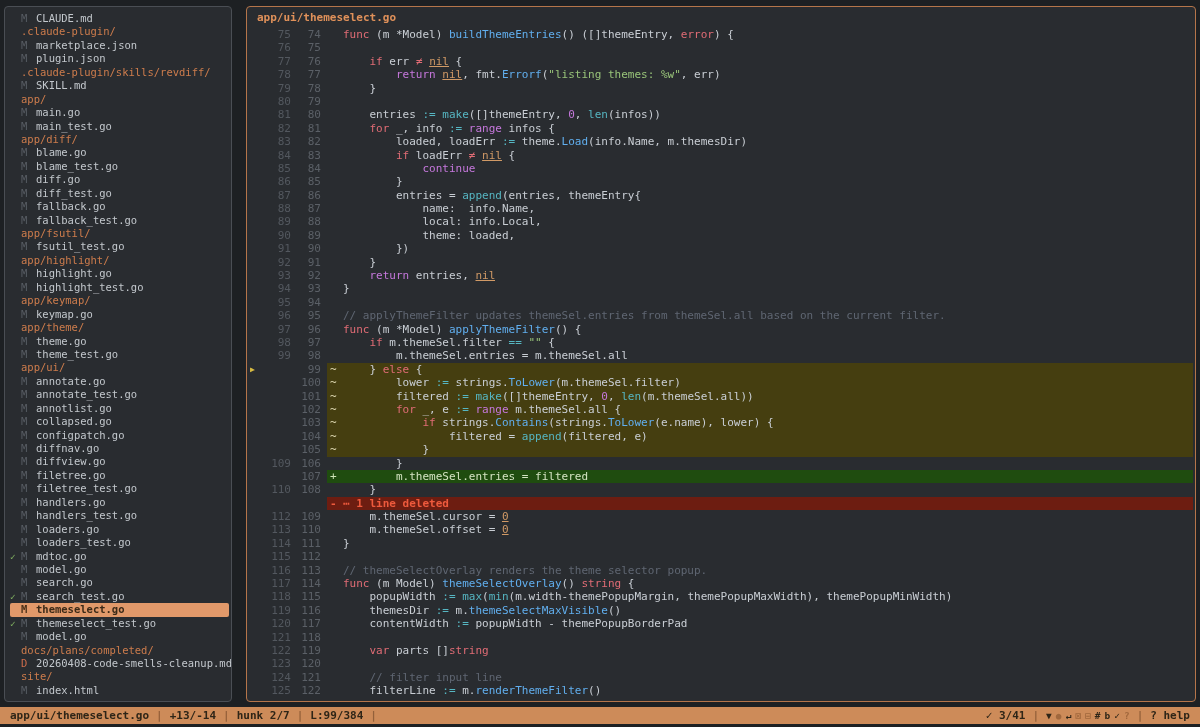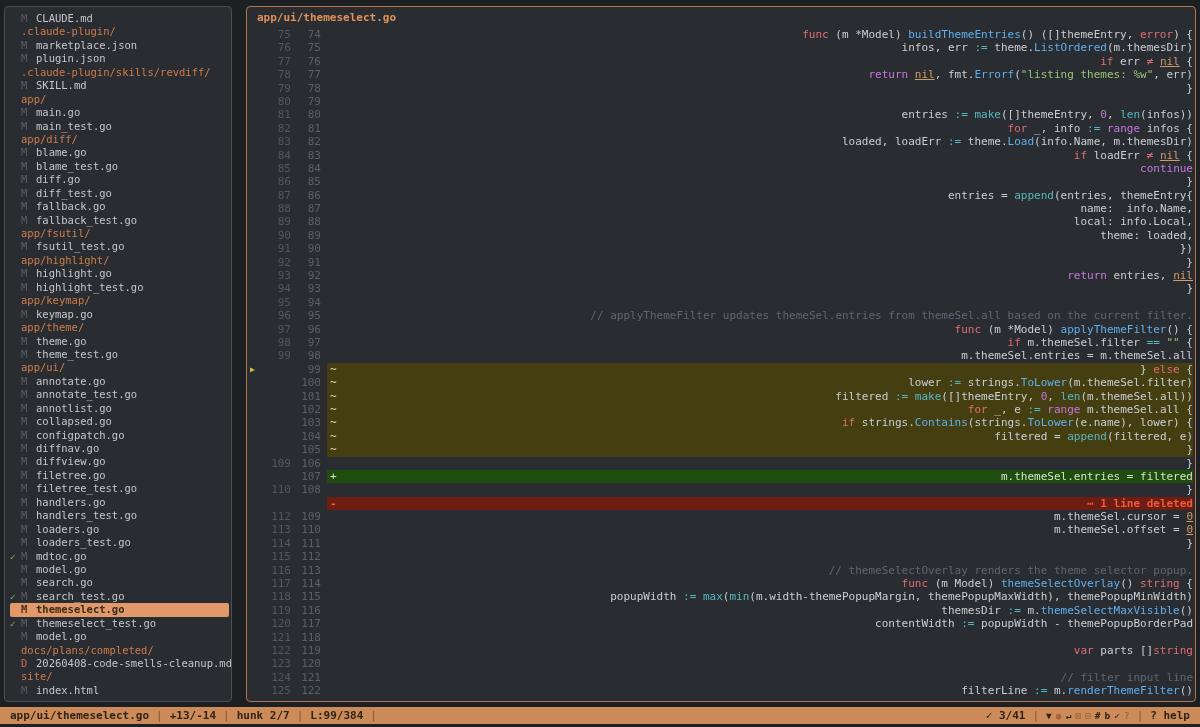--- a/index.html
+++ b/index.html
@@ -46,21 +46,21 @@
     color:#e0915a; font-size:11px; font-weight:bold;
     white-space:nowrap;
   }
   .crow {
     display:flex; height:13.4px; line-height:13.4px;
     font-size:11px; white-space:pre;
   }
   .crow .arrow { width:11px; flex:none; padding-left:3px; color:#d8bc42; font-size:8px; line-height:13.4px; }
   .crow .lold  { width:33px; flex:none; text-align:right; color:#53585f; }
   .crow .lnew  { width:30px; flex:none; text-align:right; color:#5b6067; }
-  .crow .cbody { flex:1; display:flex; margin-left:6px; min-width:0;justify-content:space-between; }
+  .crow .cbody { flex:1; display:flex; margin-left:6px; min-width:0; }
   .crow .cmark { width:16px; flex:none; padding-left:3px; }
   .crow .ccode { color:#c9ced4; overflow:hidden; }
   .crow.mod .cbody { background:#453e10; }
   .crow.mod .cmark { color:#ded8b2; }
   .crow.add .cbody { background:#1f4c0f; }
   .crow.add .cmark { color:#cfe6b8; }
   .crow.add .ccode, .crow.add .ccode span { color:#d4e4c2 !important; }
   .crow.del .cbody { background:#6d1d11; }
   .crow.del .cmark { color:#ee5a3d; font-weight:bold; }
   .crow.del .ccode { color:#ee5a3d; font-weight:bold; }
@@ -335,21 +335,21 @@
       <div class="srow">
         <span class="check"></span>
         <span class="fstat" style="color: rgb(88, 93, 100);">M</span>
         <span class="fname">index.html</span>
       </div>
     </div>
   <div class="editor">
     <div class="ed-header">app/ui/themeselect.go</div>
     <div id="code-lines">
         <div class="crow ctx"><span class="arrow"></span><span class="lold">75</span><span class="lnew">74</span><div class="cbody"><span class="cmark"></span><span class="ccode"><span class="tk-k">func</span><span> (m *Model) </span><span class="tk-f">buildThemeEntries</span><span>() ([]themeEntry, </span><span class="tk-k">error</span><span>) {</span></span></div></div>
-        <div class="crow ctx"><span class="arrow"></span><span class="lold">76</span><span class="lnew">75</span><div class="cbody"><span class="cmark"></span><span class="ccode"><span>    infos, err </span><span class="tk-b">:=</span><span> theme.</span><span class="tk-f">ListOrdered</span><span>(m.themesDir)</span></span></div></div>
+        <div class="crow ctx"><span class="arrow"></span><span class="lold">76</span><span class="lnew">75</span><div class="cbody"><span class="cmark"></span></div></div>
         <div class="crow ctx"><span class="arrow"></span><span class="lold">77</span><span class="lnew">76</span><div class="cbody"><span class="cmark"></span><span class="ccode"><span>    </span><span class="tk-k">if</span><span> err </span><span class="tk-k">≠</span><span> </span><span class="tk-n">nil</span><span> {</span></span></div></div>
         <div class="crow ctx"><span class="arrow"></span><span class="lold">78</span><span class="lnew">77</span><div class="cbody"><span class="cmark"></span><span class="ccode"><span>        </span><span class="tk-p">return</span><span> </span><span class="tk-n">nil</span><span>, fmt.</span><span class="tk-f">Errorf</span><span>(</span><span class="tk-s">"listing themes: %w"</span><span>, err)</span></span></div></div>
         <div class="crow ctx"><span class="arrow"></span><span class="lold">79</span><span class="lnew">78</span><div class="cbody"><span class="cmark"></span><span class="ccode"><span>    }</span></span></div></div>
         <div class="crow ctx"><span class="arrow"></span><span class="lold">80</span><span class="lnew">79</span><div class="cbody"><span class="cmark"></span><span class="ccode"></span></div></div>
         <div class="crow ctx"><span class="arrow"></span><span class="lold">81</span><span class="lnew">80</span><div class="cbody"><span class="cmark"></span><span class="ccode"><span>    entries </span><span class="tk-b">:=</span><span> </span><span class="tk-b">make</span><span>([]themeEntry, </span><span class="tk-p">0</span><span>, </span><span class="tk-b">len</span><span>(infos))</span></span></div></div>
         <div class="crow ctx"><span class="arrow"></span><span class="lold">82</span><span class="lnew">81</span><div class="cbody"><span class="cmark"></span><span class="ccode"><span>    </span><span class="tk-k">for</span><span> _, info </span><span class="tk-b">:=</span><span> </span><span class="tk-p">range</span><span> infos {</span></span></div></div>
         <div class="crow ctx"><span class="arrow"></span><span class="lold">83</span><span class="lnew">82</span><div class="cbody"><span class="cmark"></span><span class="ccode"><span>        loaded, loadErr </span><span class="tk-b">:=</span><span> theme.</span><span class="tk-f">Load</span><span>(info.Name, m.themesDir)</span></span></div></div>
         <div class="crow ctx"><span class="arrow"></span><span class="lold">84</span><span class="lnew">83</span><div class="cbody"><span class="cmark"></span><span class="ccode"><span>        </span><span class="tk-k">if</span><span> loadErr </span><span class="tk-k">≠</span><span> </span><span class="tk-n">nil</span><span> {</span></span></div></div>
         <div class="crow ctx"><span class="arrow"></span><span class="lold">85</span><span class="lnew">84</span><div class="cbody"><span class="cmark"></span><span class="ccode"><span>            </span><span class="tk-p">continue</span></span></div></div>
         <div class="crow ctx"><span class="arrow"></span><span class="lold">86</span><span class="lnew">85</span><div class="cbody"><span class="cmark"></span><span class="ccode"><span>        }</span></span></div></div>

